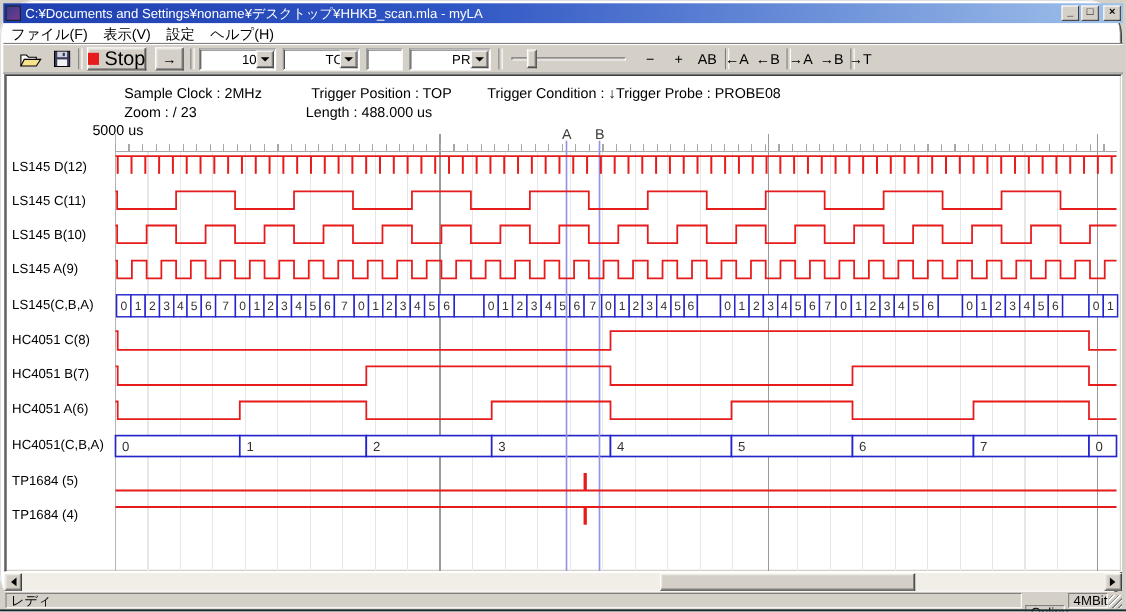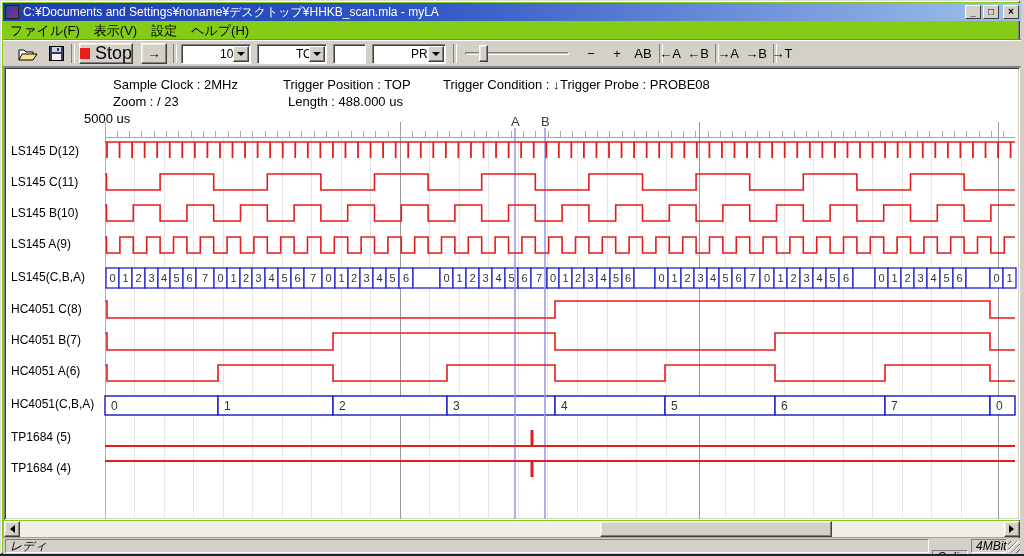--- a/index.html
+++ b/index.html
@@ -1,19 +1,19 @@
 <!DOCTYPE html>
 <html><head>
 <meta charset="utf-8">
 <style>
   html,body{margin:0;padding:0;}
   body{font-family:"Liberation Sans","DejaVu Sans",sans-serif;}
   #screen{position:relative;width:1024px;height:556px;background:#d4d0c8;overflow:hidden;}
-  #window{position:absolute;left:0;top:0;width:1020px;height:554px;background:#84cc16;
-    box-shadow:inset 1px 1px 0 #dfdfdf,inset -1px -1px 0 #404040,inset 2px 2px 0 #fff,inset -2px -2px 0 #808080;}
+  #window{position:absolute;left:0;top:0;width:1020px;height:554px;background:#ffffff;
+    box-shadow:inset 1px 1px 0 #dfdfdf,inset -1px -1px 0 #404040,inset 2px 2px 0 #fff,inset -2px -2px 0 #808080;border-radius:32px;}
   #bottom-strip{position:absolute;left:0;top:554px;width:1024px;height:2px;background:#142a2a;}
 
   
   #title-bar{position:absolute;left:3px;top:3px;width:1018px;height:18px;
     background:linear-gradient(90deg,#1f3fb0 0%,#2f55c4 40%,#9fc1ea 100%);
     display:flex;align-items:center;color:#fff;font-size:12px;}
   #app-icon{width:14px;height:14px;margin:0 4px 0 2px;background:linear-gradient(135deg,#3a3a8c,#7a3a8c);
     border:1px solid #222;box-sizing:border-box;}
   #title-text{flex:1;white-space:nowrap;overflow:hidden;letter-spacing:0;}
   .tb-btn{width:16px;height:14px;background:#d4d0c8;color:#000;font-size:10px;line-height:12px;text-align:center;
@@ -51,21 +51,21 @@
 
   
   #hscroll{position:absolute;left:4px;top:521px;width:1016px;height:16px;background:#f0eee7;}
   .sb-btn{position:absolute;top:0;width:16px;height:16px;display:flex;align-items:center;justify-content:center;}
   .arr-left{width:0;height:0;border:4px solid transparent;border-right:5px solid #000;margin-left:-3px;}
   .arr-right{width:0;height:0;border:4px solid transparent;border-left:5px solid #000;margin-right:-3px;}
   #sb-thumb{position:absolute;top:0;height:16px;}
 
   
   #status-bar{position:absolute;left:3px;top:538px;width:1018px;height:16px;background:#d4d0c8;font-size:12px;display:flex;align-items:center;}
-  .sb-panel{height:14px;border:1px solid;border-color:#808080 #fff #fff #808080;box-sizing:border-box;display:flex;align-items:center;padding:0 4px;color:#000;font-style:italic;}
+  .sb-panel{height:14px;border:1px solid;border-color:#808080 #fff #fff #808080;box-sizing:border-box;display:flex;align-items:center;padding:0 4px;color:#000;}
   #panel-ready{position:absolute;left:2px;top:1px;width:924px;}
   #panel-online{position:absolute;left:929px;top:12px;width:36px;}
   #panel-mem{position:absolute;left:968px;top:1px;width:36px;}
   #resize-grip{position:absolute;right:1px;top:3px;width:12px;height:12px;
     background:repeating-linear-gradient(135deg,transparent 0 2px,#808080 2px 3px,#fff 3px 4px);}
 </style>
 </head>
 <body>
 
 <div id="screen">
@@ -146,21 +146,21 @@
         </div>
     </div>
 
     <div id="client"></div>
 
     <div class="txt" style="left:113px;top:77px">Sample Clock : 2MHz</div>
     <div class="txt" style="left:283px;top:77px">Trigger Position : TOP</div>
     <div class="txt" style="left:443px;top:77px">Trigger Condition : ↓</div>
     <div class="txt" style="left:560px;top:77px">Trigger Probe : PROBE08</div>
     <div class="txt" style="left:113px;top:94px">Zoom : /  23</div>
-    <div class="txt" style="left:288px;top:94px">Length : 488.000 us</div>
+    <div class="txt" style="left:278px;top:94px">Length : 488.000 us</div>
     <div class="txt" style="left:84px;top:111px">5000 us</div>
 
     <div id="channel-labels">
         <div class="ch-label" style="top: 144px;">LS145 D(12)</div>
         <div class="ch-label" style="top: 175px;">LS145 C(11)</div>
         <div class="ch-label" style="top: 206px;">LS145 B(10)</div>
         <div class="ch-label" style="top: 237px;">LS145 A(9)</div>
         <div class="ch-label" style="top: 270px;">LS145(C,B,A)</div>
         <div class="ch-label" style="top: 302px;">HC4051 C(8)</div>
         <div class="ch-label" style="top: 333px;">HC4051 B(7)</div>

